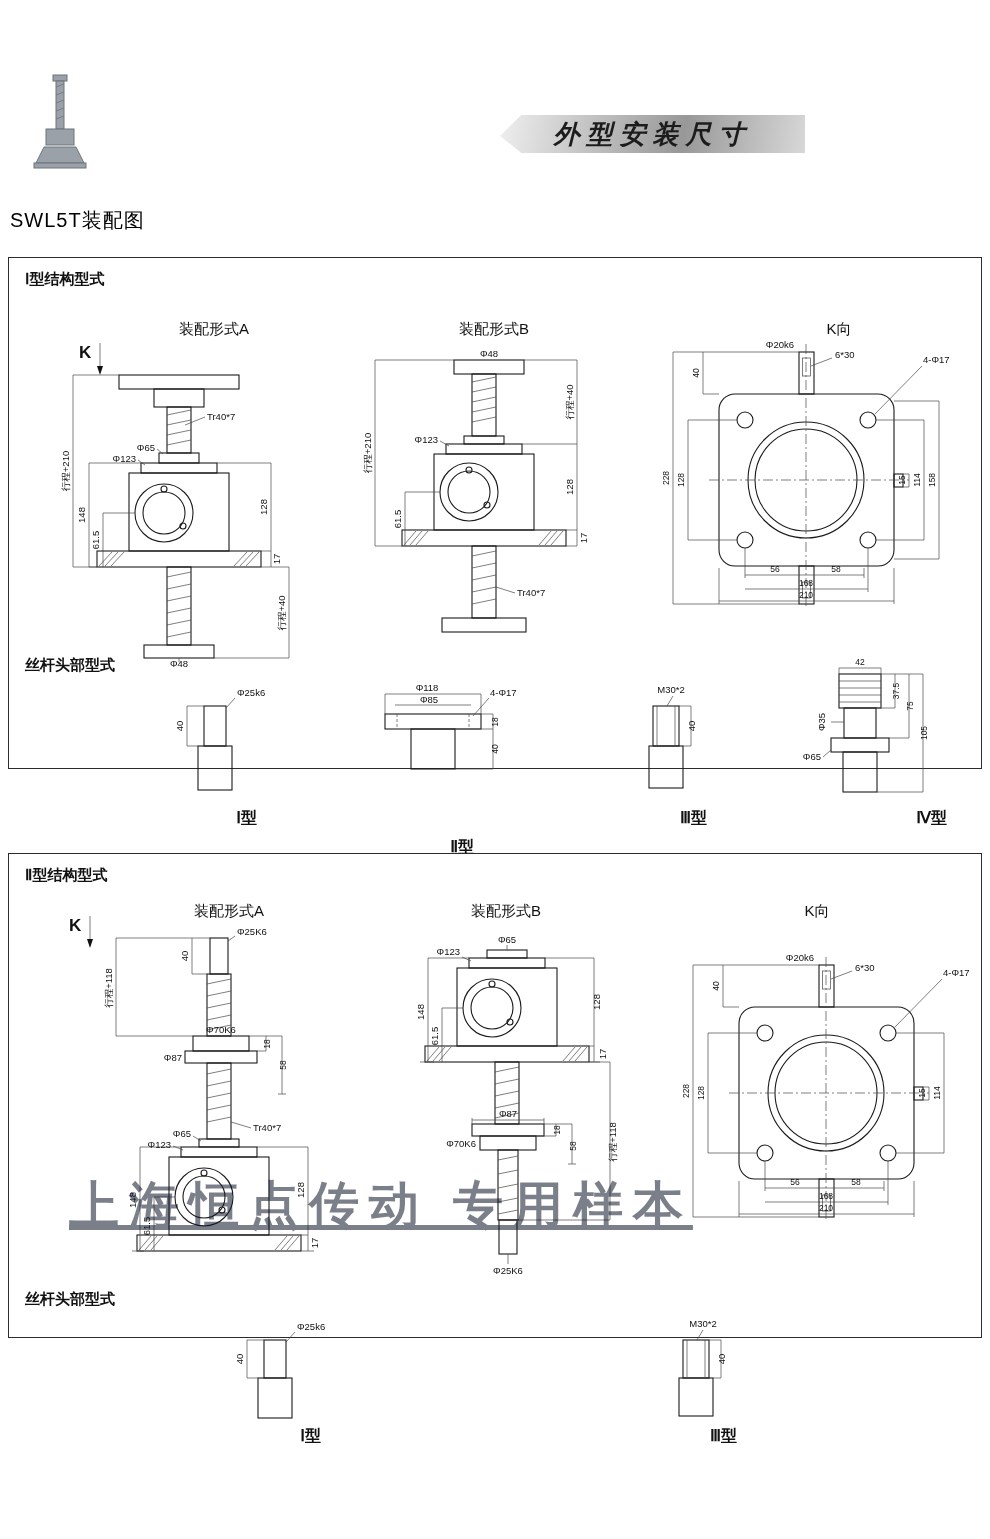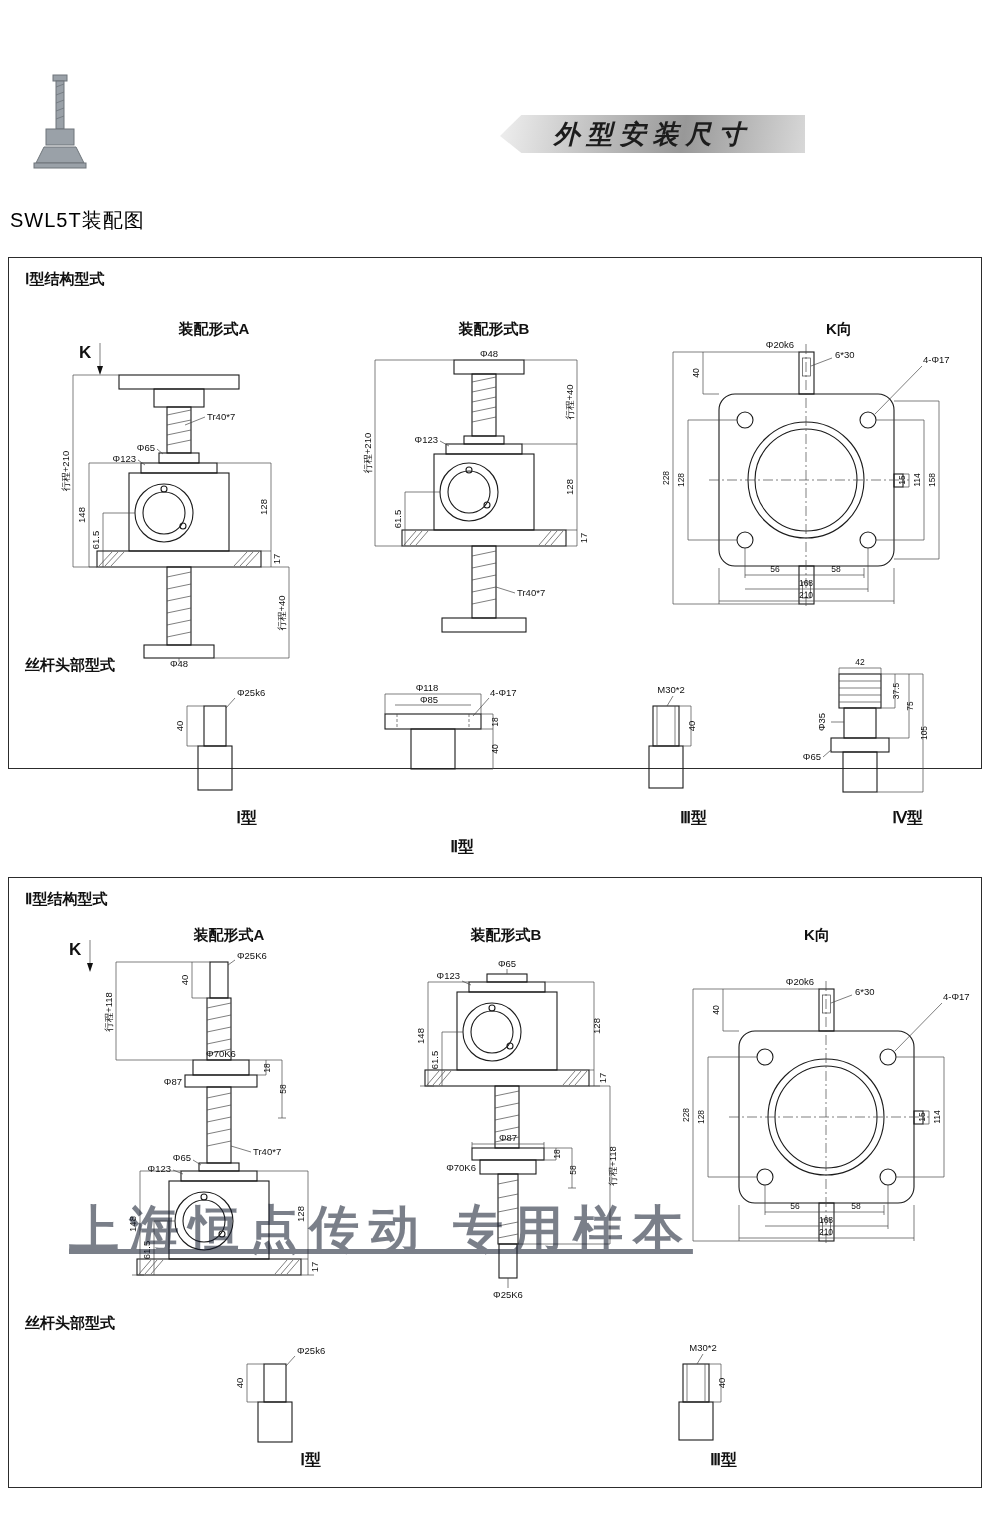--- a/index.html
+++ b/index.html
@@ -6,21 +6,21 @@
   body { background:#fff; font-family:"Liberation Sans", sans-serif; color:#111; }
   .page { position:relative; width:990px; height:1539px; background:#fff; overflow:hidden;margin-top:39px; }
   .banner { position:absolute; left:500px; top:76px; width:305px; height:38px;
     display:flex; align-items:center; justify-content:center;
     background:linear-gradient(100deg,#efefef 0%,#c2c2c2 30%,#989898 60%,#d8d8d8 100%);
     clip-path:polygon(0 55%,7% 0,100% 0,100% 100%,7% 100%);
     font-size:26px; font-weight:bold; font-style:italic; letter-spacing:7px; color:#1c1c1c; }
   .page-title { position:absolute; left:10px; top:168px; font-size:20px; letter-spacing:1px; color:#000000; }
   .box { position:absolute; border:1.5px solid #2c2c2c; background:#fff; }
   .sec-title { position:absolute; font-weight:bold; font-size:15px; }
-  .form-title { position:absolute; font-weight:bold; font-size:15px; text-align:center; }
+  .form-title { position:absolute; font-weight:normal; font-size:15px; text-align:center; }
   .head-label { position:absolute; font-weight:bold; font-size:16px; text-align:right; }
   .k-arrow { position:absolute; display:flex; align-items:flex-start; gap:3px; font-size:17px; font-weight:bold; }
   .watermark { position:absolute; font-size:50px; font-weight:bold; color:#0f172a; opacity:.55;
     letter-spacing:10px; white-space:nowrap; pointer-events:none; z-index:6;text-decoration:underline; }
   .page-num { position:absolute; left:16px; top:1497px; font-size:17px; color:#701a75; }
   svg.draw { position:absolute; overflow:visible; }
   .ln { stroke:#1b1b1b; stroke-width:1.1; fill:none; }
   .thin { stroke:#474747; stroke-width:0.7; fill:none; }
   svg text { font-family:"Liberation Sans", sans-serif; font-size:9.5px; fill:#101010; }
   svg text.s { font-size:8.5px; }
@@ -336,24 +336,24 @@
       <text transform="rotate(-90 38 66)" x="38" y="66" text-anchor="middle">Φ35</text>
       <text x="34" y="104" text-anchor="end">Φ65</text>
       <text class="s" transform="rotate(-90 112 35)" x="112" y="35" text-anchor="middle">37.5</text>
       <text class="s" transform="rotate(-90 126 50)" x="126" y="50" text-anchor="middle">75</text>
       <text class="s" transform="rotate(-90 140 77)" x="140" y="77" text-anchor="middle">105</text>
     </svg>
 
     <div class="head-label" style="left:158px;top:550px;width:90px">Ⅰ型</div>
     <div class="head-label" style="left:375px;top:579px;width:90px">Ⅱ型</div>
     <div class="head-label" style="left:608px;top:550px;width:90px">Ⅲ型</div>
-    <div class="head-label" style="left:824px;top:550px;width:90px">Ⅳ型</div>
+    <div class="head-label" style="left:848px;top:550px;width:90px">Ⅳ型</div>
   </div>
 
-  <div class="box" style="left:8px;top:838px;width:974px;height:611px">
+  <div class="box" style="left:8px;top:814px;width:974px;height:485px">
     <div class="sec-title" style="left:16px;top:12px">Ⅱ型结构型式</div>
     <div class="form-title" style="left:155px;top:48px;width:130px">装配形式A</div>
     <div class="form-title" style="left:432px;top:48px;width:130px">装配形式B</div>
     <div class="form-title" style="left:760px;top:48px;width:96px">K向</div>
 
     <div class="k-arrow" style="left:60px;top:62px">
       <span>K</span>
       <svg width="12" height="32" viewBox="0 0 12 32">
         <line x1="6" y1="0" x2="6" y2="25" class="thin"></line>
           <polygon points="6,32 3,23 9,23" fill="#111"></polygon>

